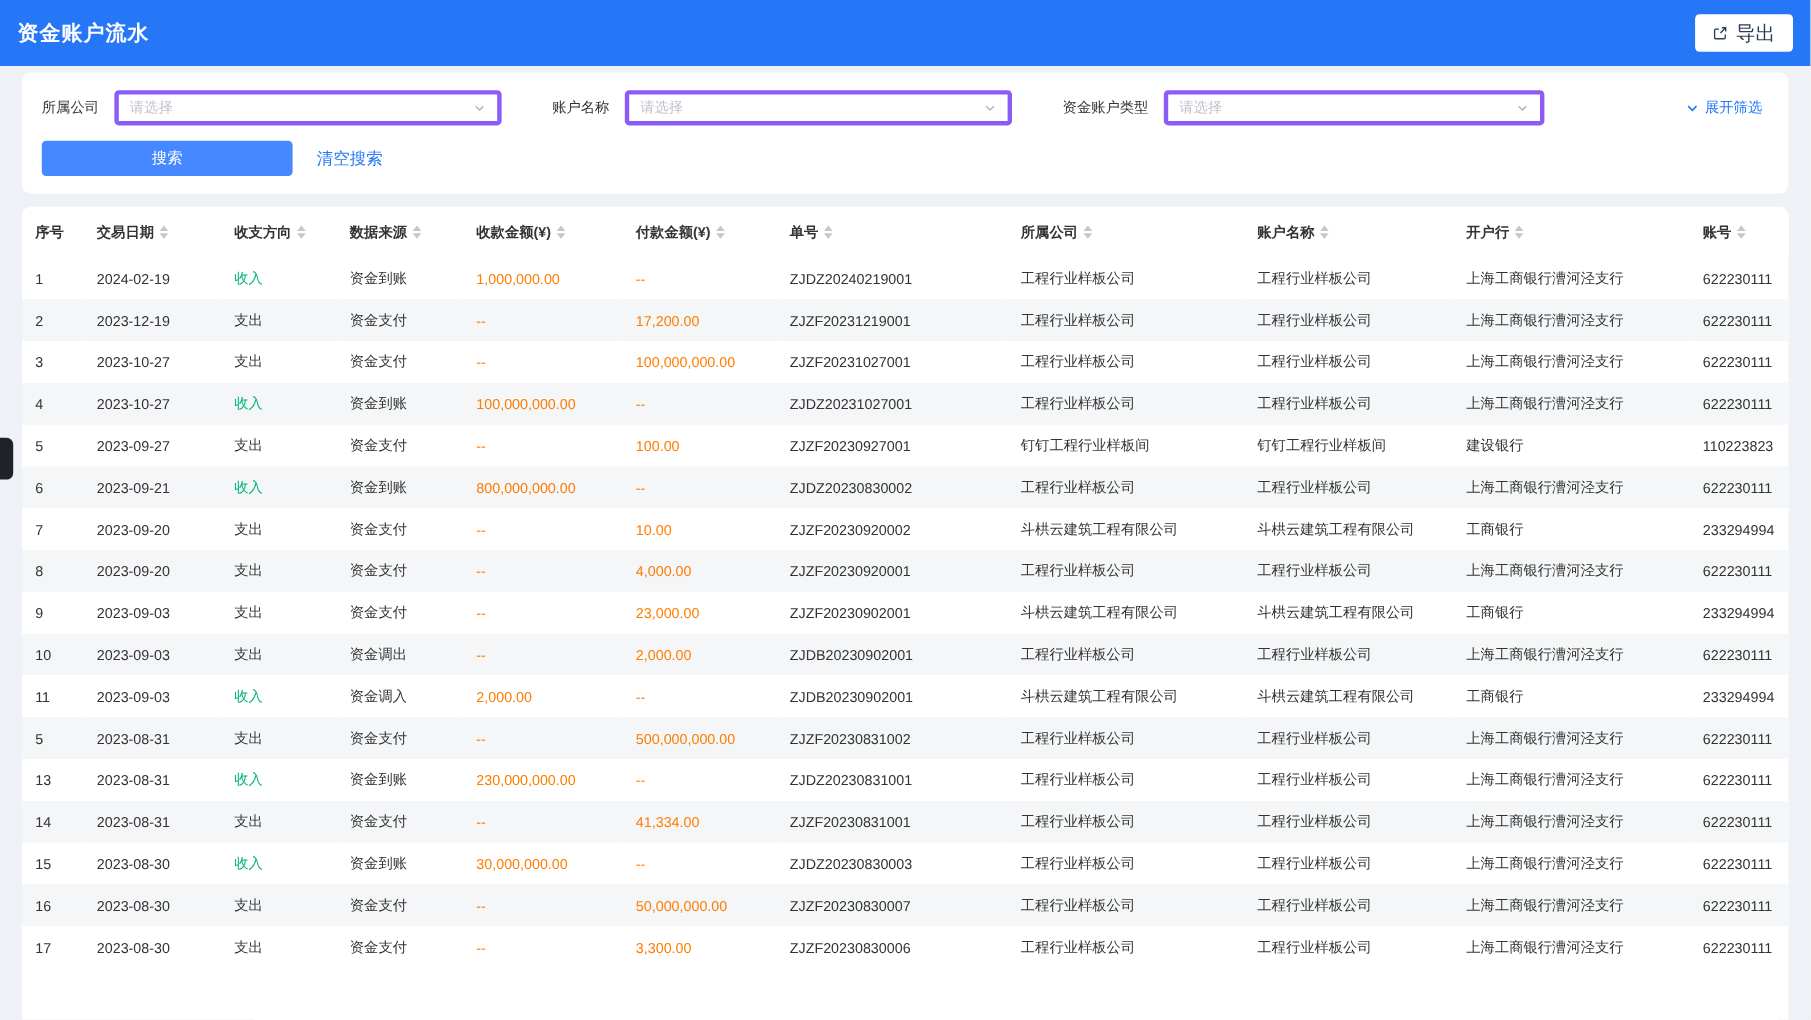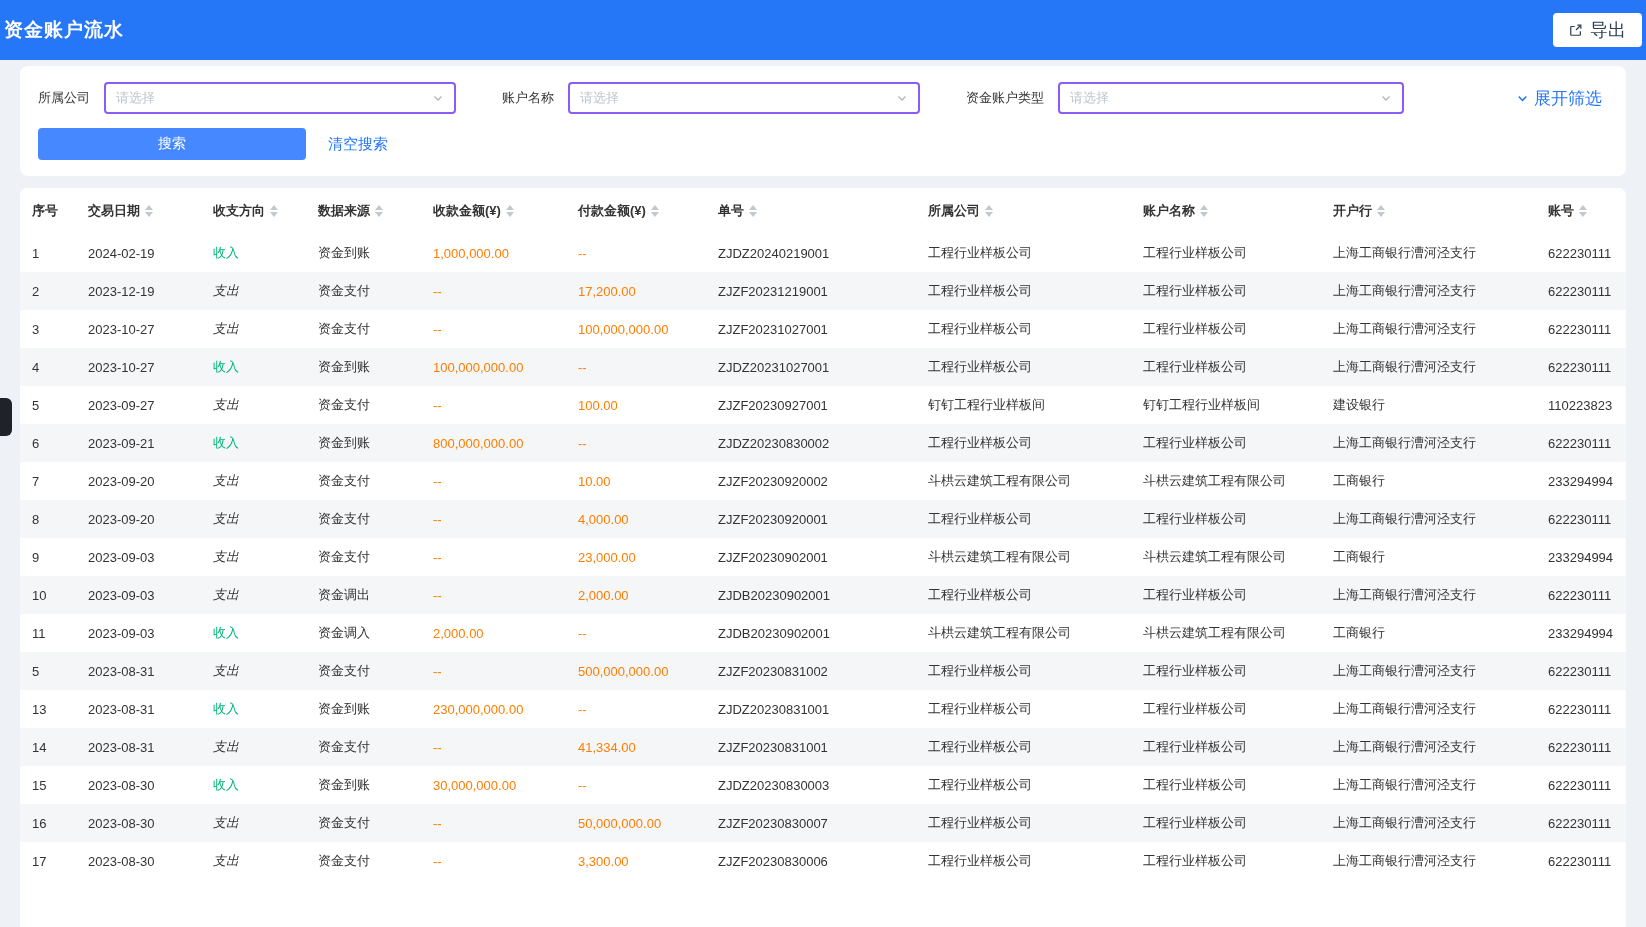--- a/index.html
+++ b/index.html
@@ -5,49 +5,49 @@
   * { box-sizing: border-box; margin: 0; padding: 0; }
   html, body {
     width: 1646px; height: 927px; overflow: hidden;
     font-family: "Liberation Sans", "DejaVu Sans", sans-serif;
     background: #eef1f5;
   }
   
   .topbar {
     height: 60px; background: #2677f8;
     display: flex; align-items: center; justify-content: space-between;
-    padding: 0 4px;
+    padding: 0 16px;
   }
   .page-title { color: #ffffff; font-size: 19px; font-weight: bold; letter-spacing: 1px; }
   .export-btn {
     background: #ffffff; border: none; border-radius: 4px;
     height: 34px; padding: 0 16px; font-size: 18px; color: #2d3d52;
     display: inline-flex; align-items: center; gap: 7px; cursor: pointer;
   }
   
   .filter-card {
     background: #ffffff; border-radius: 8px;
     margin: 6px 20px 0; padding: 16px 24px 16px 18px;
   }
   .filter-row { display: flex; align-items: center; }
   .filter-group { display: flex; align-items: center; margin-right: 46px; }
   .filter-label { font-size: 13px; color: #333; margin-right: 14px; white-space: nowrap; }
   .select-box {
-    width: 352px; height: 32px; border: 2px solid #8b5cf6; border-radius: 4px;
+    width: 352px; height: 32px; border: 4px solid #8b5cf6; border-radius: 4px;
     background: #fff; display: flex; align-items: center; justify-content: space-between;
     padding: 0 10px; cursor: pointer;
   }
   .select-box .placeholder { color: #bfc4cd; font-size: 13px; }
   .expand-link {
-    margin-left: auto; color: #2677f8; font-size: 17px;
+    margin-left: auto; color: #2677f8; font-size: 13px;
     display: inline-flex; align-items: center; gap: 5px; cursor: pointer; white-space: nowrap;
   }
   .actions-row { margin-top: 14px; display: flex; align-items: center; }
   .search-btn {
-    width: 268px; height: 32px; background: #4688ff; color: #fff;
+    width: 228px; height: 32px; background: #4688ff; color: #fff;
     border: none; border-radius: 4px; font-size: 14px; cursor: pointer;
   }
   .clear-link { margin-left: 22px; color: #2677f8; font-size: 15px; cursor: pointer; }
   
   .table-card {
     background: #ffffff; border-radius: 8px 8px 0 0;
     margin: 12px 20px 0; height: 739px; overflow: hidden; position: relative;
   }
   table { width: 1696px; table-layout: fixed; border-collapse: collapse; }
   thead th {
@@ -55,21 +55,21 @@
     font-size: 13px; font-weight: bold; color: #333; background: #fff;
     white-space: nowrap; cursor: pointer;
   }
   tbody td {
     height: 38px; padding: 0 12px; font-size: 13px; color: #333;
     white-space: nowrap; overflow: hidden;
   }
   tbody tr:nth-child(even) { background: #f4f6f8; }
   td.center, th.center { text-align: left; }
   .dir-in { color: #00b578; }
-  .dir-out { color: #333; font-style: italic; }
+  .dir-out { color: #333; }
   .amount { color: #ff7d00; }
   .col-label { vertical-align: middle; }
   .sorter {
     display: inline-flex; flex-direction: column; margin-left: 5px; vertical-align: middle;
   }
   .sorter i { display: block; width: 0; height: 0; border-left: 4px solid transparent; border-right: 4px solid transparent; }
   .sorter .up { border-bottom: 5px solid #c3c7ce; margin-bottom: 2px; }
   .sorter .down { border-top: 5px solid #c3c7ce; }
   
   .drawer-handle {

